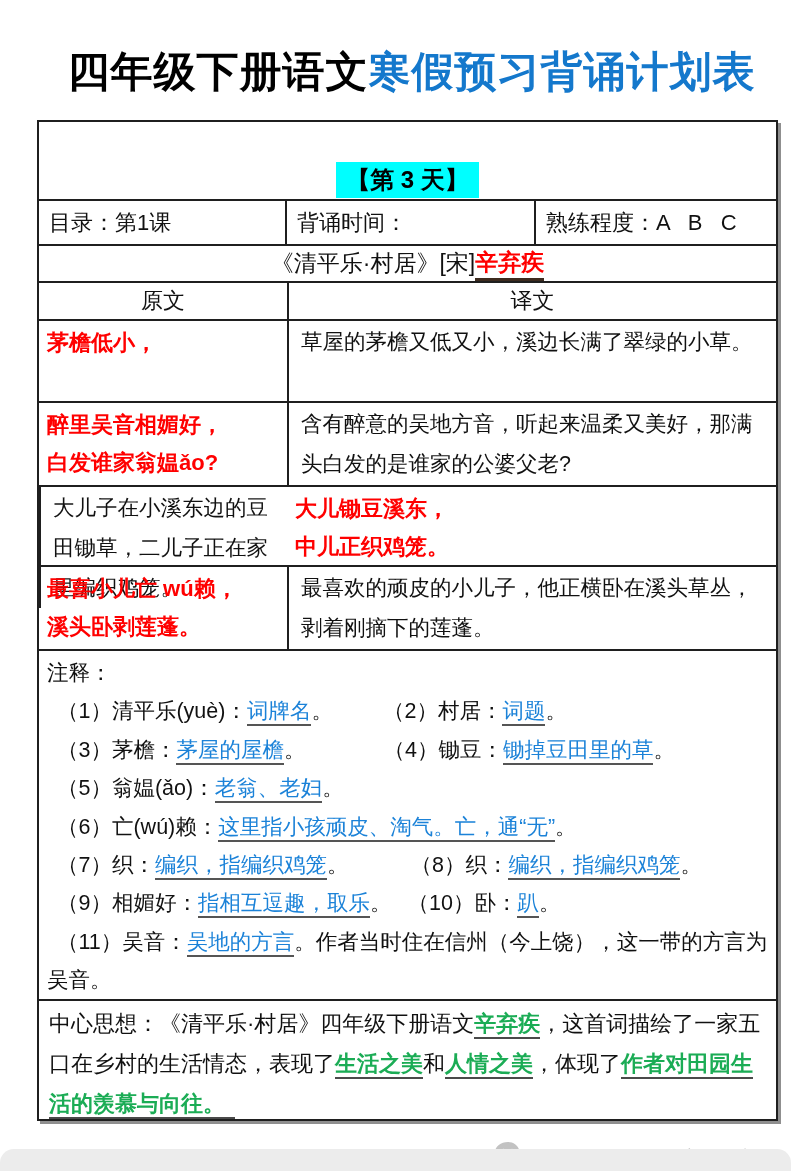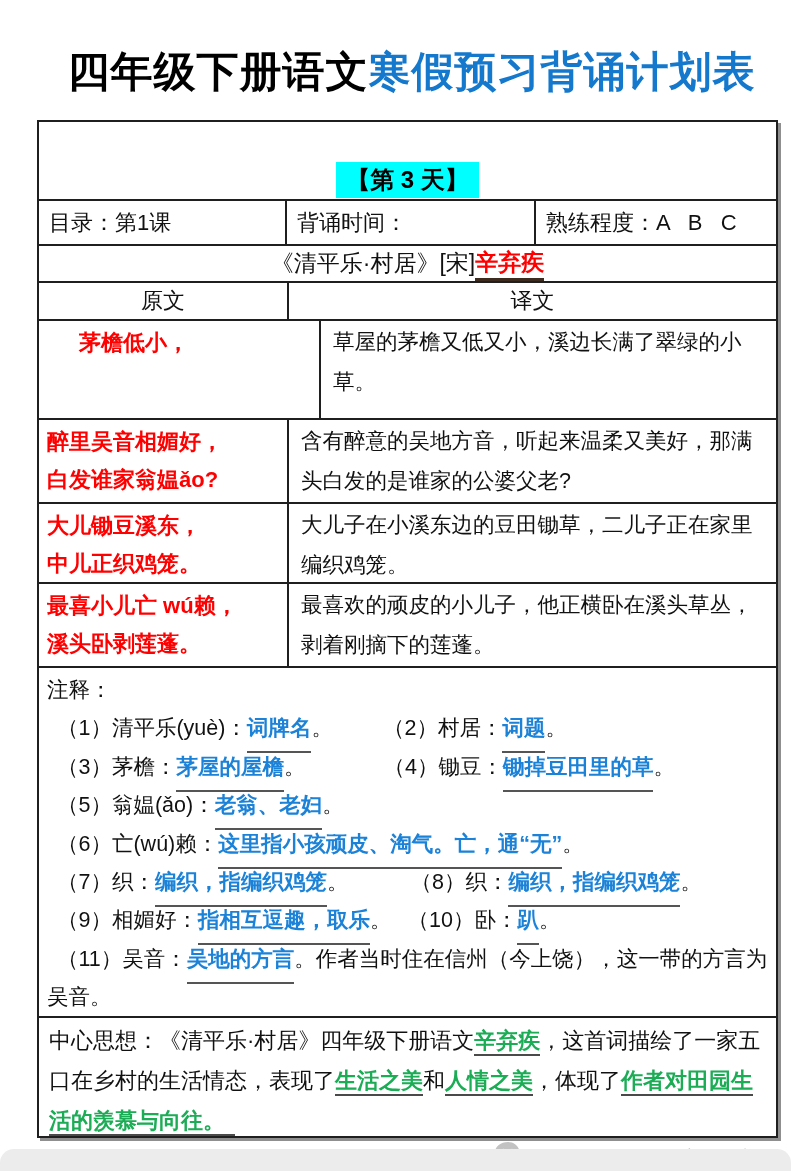--- a/index.html
+++ b/index.html
@@ -30,29 +30,29 @@
   .r-info .cell { font-size:22px; padding-left:10px; }
   .pre { white-space:pre; }
 
   .r-poemtitle { height:37px; justify-content:center; font-size:23px; white-space:nowrap; }
   .author { color:#ff0000; font-weight:800; border-bottom:3px solid #3d2b1f; padding-bottom:0px; }
 
   .r-cols { height:38px; display:grid; grid-template-columns:248px 1fr; align-items:stretch; }
   .r-cols .cell { font-size:22px; justify-content:center; }
 
   .r-poem { display:grid; grid-template-columns:248px 1fr; align-items:stretch; }
-  .ph1 { height:99px;padding-left:32px; } .ph2 { height:84px; } .ph3 { height:80px; } .ph4 { height:84px; }
+  .ph1 { height:82px; } .ph2 { height:84px; } .ph3 { height:80px; } .ph4 { height:84px; }
   .orig { display:block; color:#ff0000; font-weight:800; font-size:22px;
           line-height:38px; padding:3px 0 0 8px; white-space:nowrap; }
   .trans { display:block; font-size:21.5px; line-height:40px; padding:1px 8px 0 12px; }
 
   .r-notes { display:block; height:350px; padding:3px 8px 0 8px; font-size:21.5px; }
   .nline { line-height:38.4px; }
   .ind { text-indent:10px; }
-  .blue { color:#1b82d8; font-weight:700; border-bottom:2.5px solid #555; padding-bottom:11px; }
+  .blue { color:#1b82d8; font-weight:400; border-bottom:2.5px solid #555; padding-bottom:1px; }
   .gap { display:inline-block; height:1px; }
   .g-a { width:50px; } .g-b { width:78px; } .g-c { width:62px; } .g-d { width:16px; }
 
   .r-central { display:block; height:120px; padding:3px 10px 0 10px;
                font-size:22px; line-height:40px; }
   .green { color:#1bac55; font-weight:800; border-bottom:2.5px solid #4a4a4a; padding-bottom:1px; }
   .green-tail { padding-right:10px; }
 
   .footer { position:absolute; top:1141px; right:32px; display:flex; align-items:center;
             gap:10px; color:#c3c3c3; font-size:27px; white-space:nowrap; }
@@ -99,25 +99,25 @@
 
     <div class="row r-poem ph2">
       <div class="cell orig">
         <div>醉里吴音相媚好，</div>
         <div>白发谁家翁媪ǎo?</div>
       </div>
       <div class="cell bl trans">含有醉意的吴地方音，听起来温柔又美好，那满头白发的是谁家的公婆父老?</div>
     </div>
 
     <div class="row r-poem ph3">
+      <div class="cell bl trans">大儿子在小溪东边的豆田锄草，二儿子正在家里编织鸡笼。</div>
       <div class="cell orig">
         <div>大儿锄豆溪东，</div>
         <div>中儿正织鸡笼。</div>
       </div>
-      <div class="cell bl trans">大儿子在小溪东边的豆田锄草，二儿子正在家里编织鸡笼。</div>
     </div>
 
     <div class="row r-poem ph4">
       <div class="cell orig">
         <div>最喜小儿亡 wú赖，</div>
         <div>溪头卧剥莲蓬。</div>
       </div>
       <div class="cell bl trans">最喜欢的顽皮的小儿子，他正横卧在溪头草丛，剥着刚摘下的莲蓬。</div>
     </div>
 

